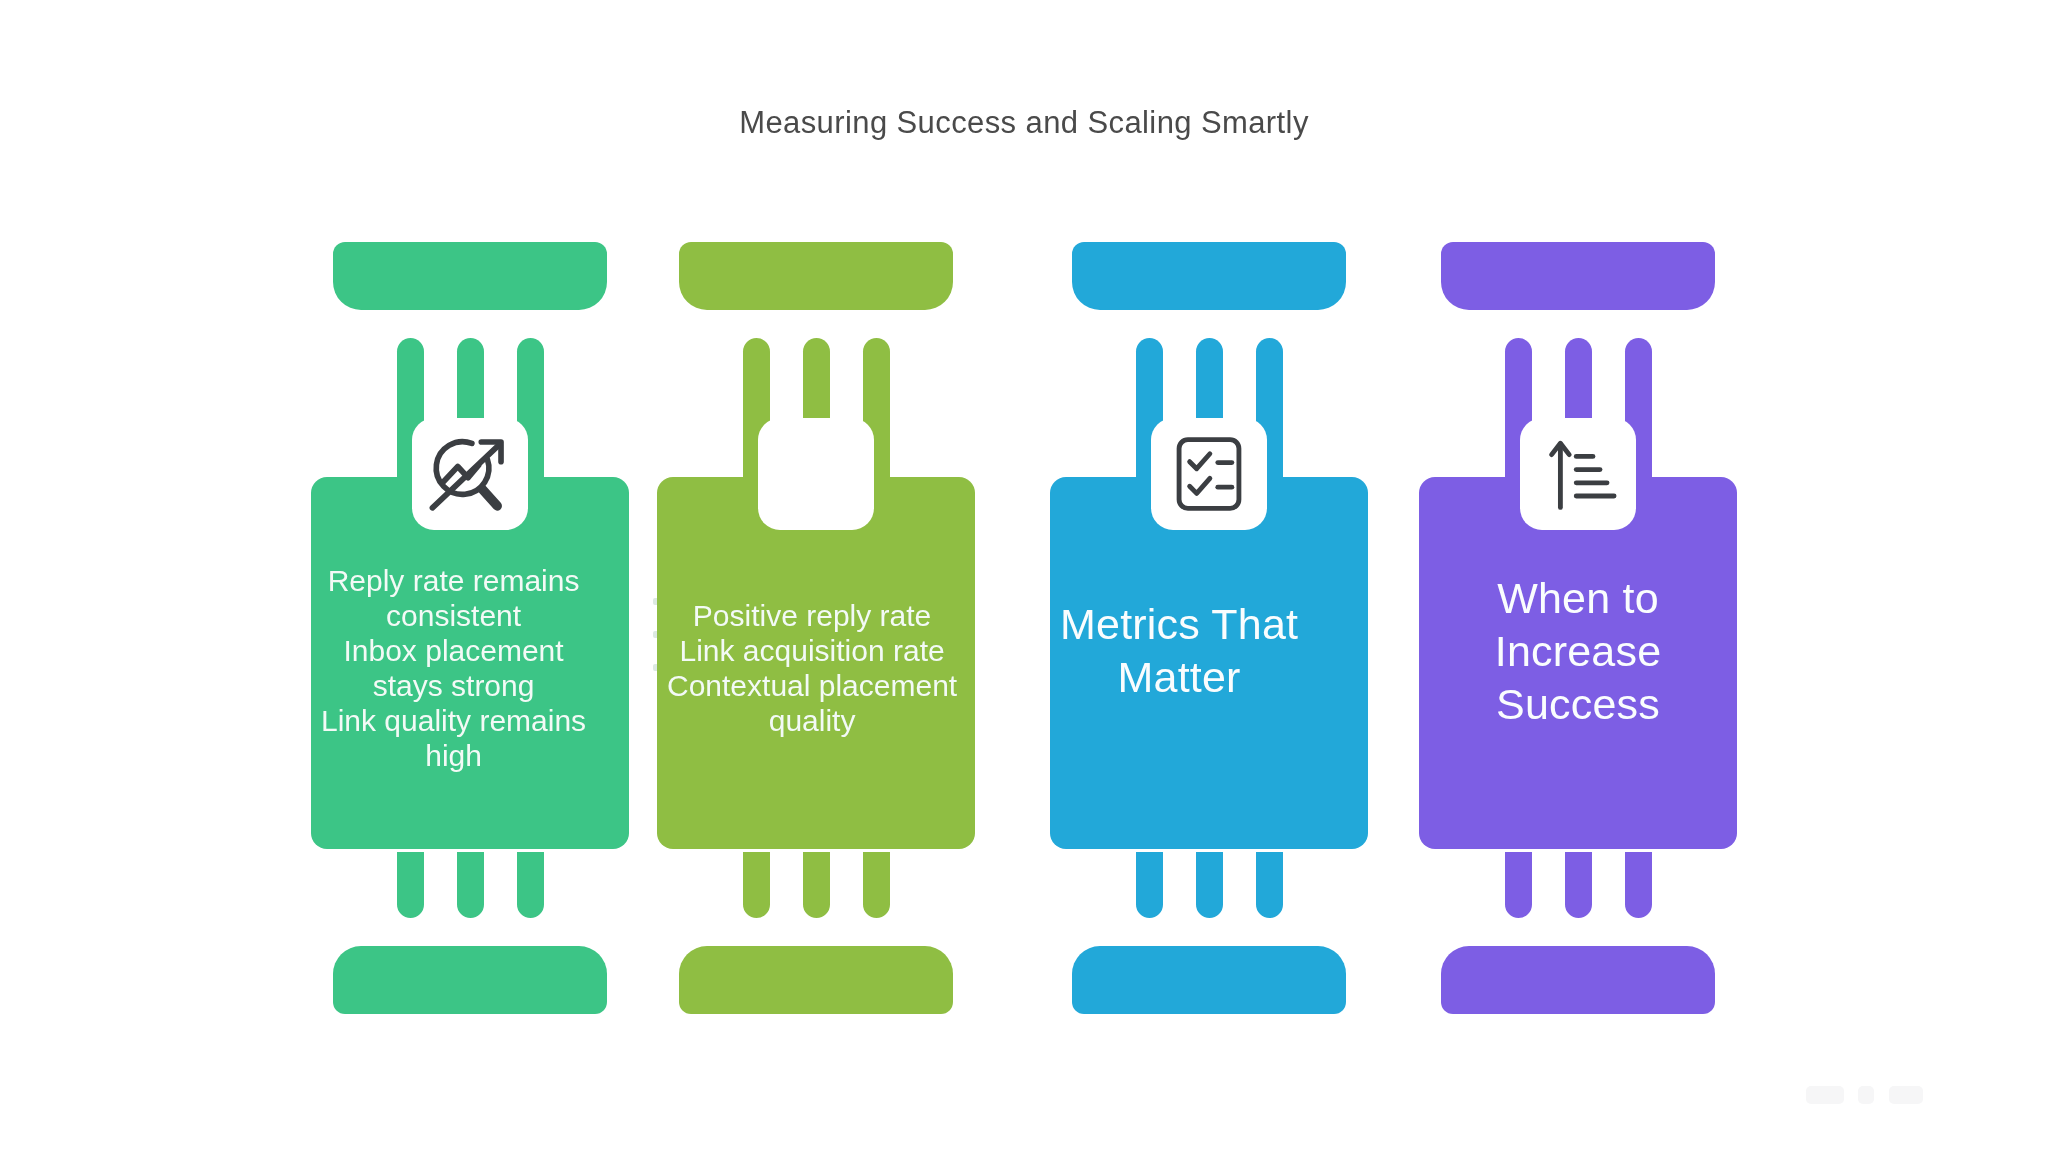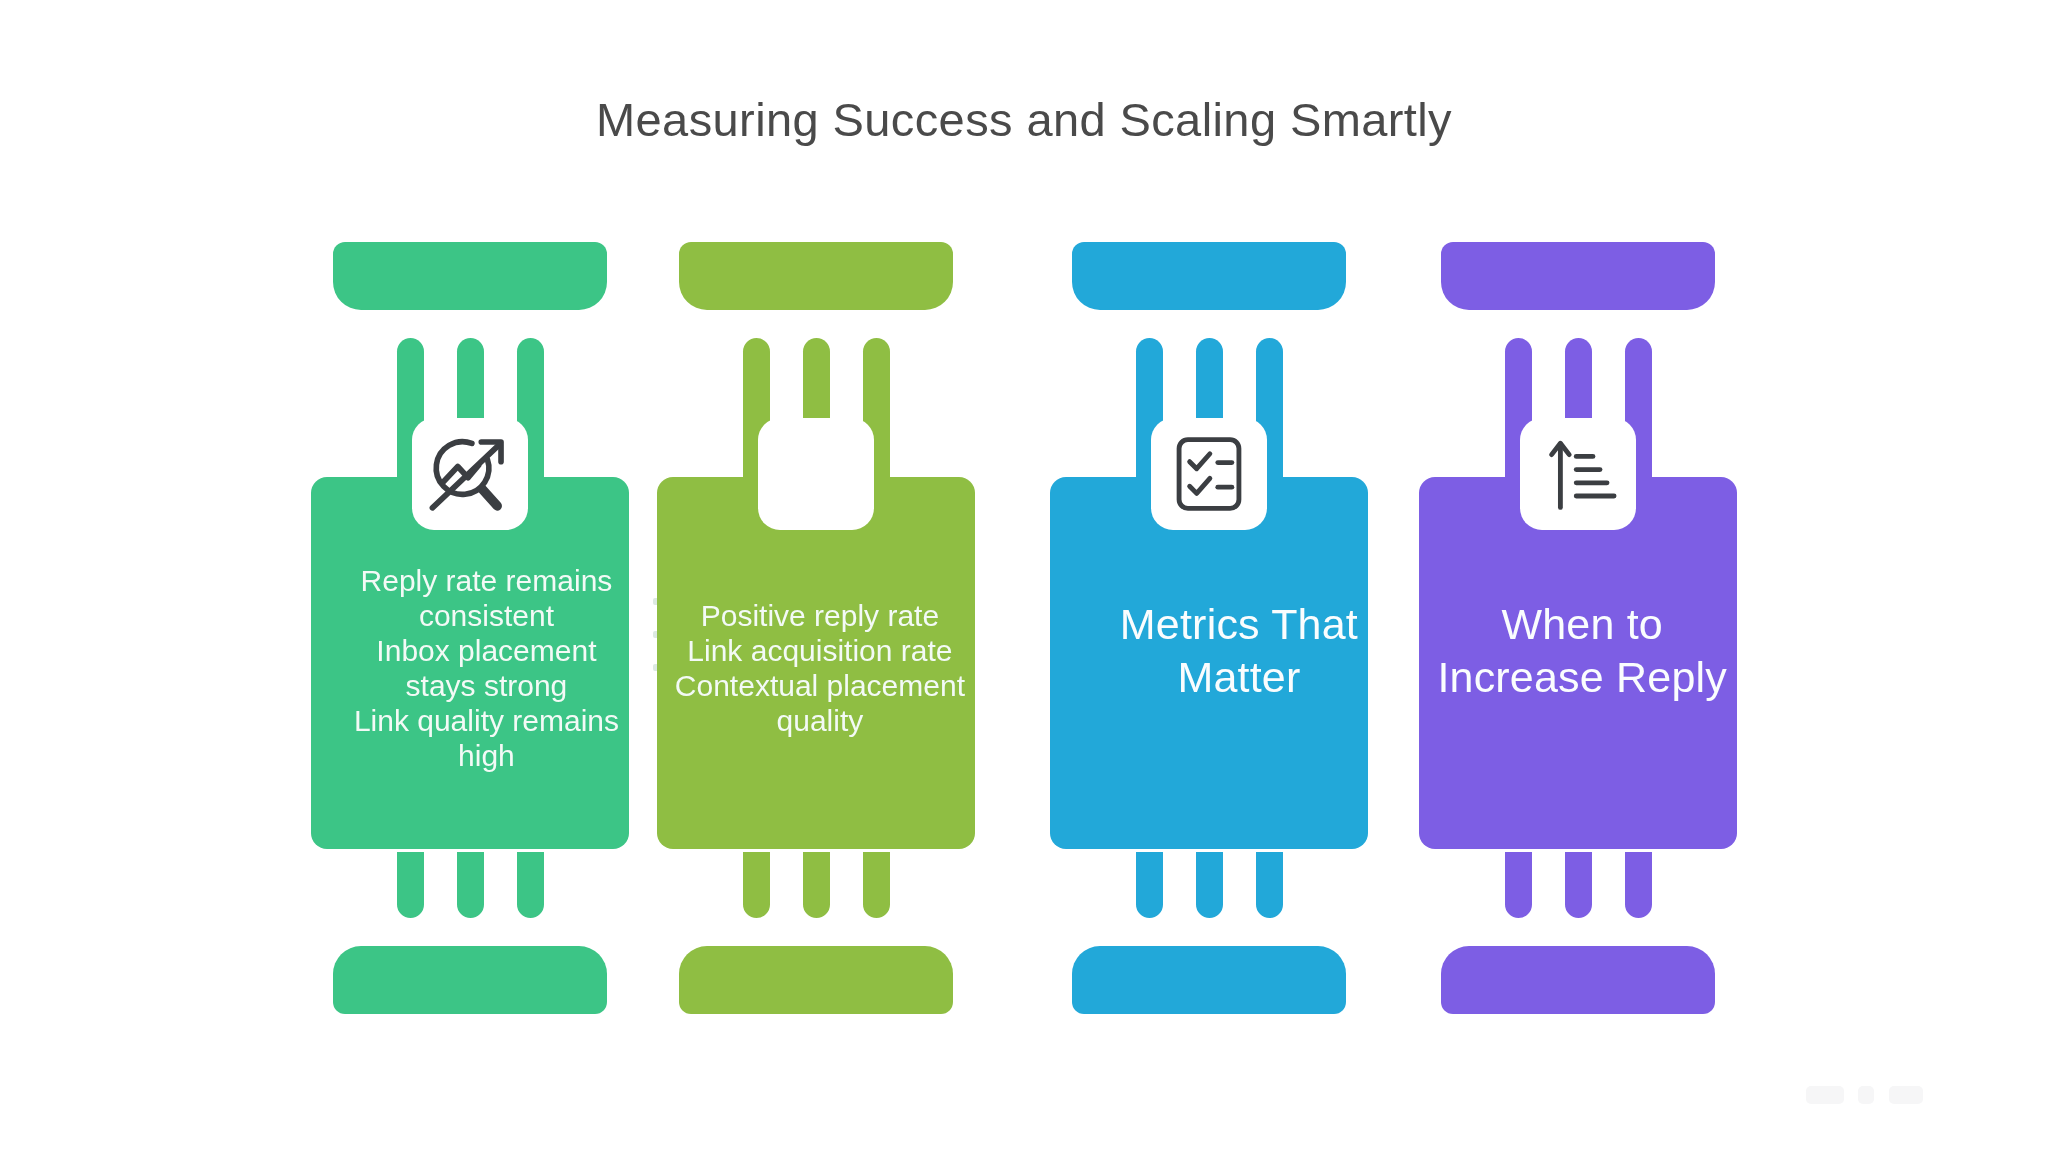--- a/index.html
+++ b/index.html
@@ -7,22 +7,22 @@
     width: 2048px; height: 1151px;
     background: #ffffff;
     font-family: "Liberation Sans", sans-serif;
     position: relative;
     overflow: hidden;
   }
   .canvas { position: absolute; inset: 0; }
 
   .page-title {
     position: absolute; left: 0; right: 0; top: 88px;
-    margin: 4px; text-align: center;
-    font-size: 47px; font-weight: 400; letter-spacing: 0.4px;
+    margin: 17px; text-align: center;
+    font-size: 31px; font-weight: 400; letter-spacing: 0.4px;
     color: #4A4A4A;
   }
 
   
   .col { position: absolute; top: 242px; width: 320px; height: 772px; }
   .col-1 { left: 310px; }
   .col-2 { left: 656px; }
   .col-3 { left: 1049px; text-decoration: underline; }
   .col-4 { left: 1418px; }
 
@@ -36,21 +36,21 @@
   .prong { position: absolute; width: 27px; background: var(--c); z-index: 1; }
   .prongs-top .prong    { top: 96px;  height: 146px; border-radius: 14px 14px 0 0; }
   .prongs-bottom .prong { top: 610px; height: 66px;  border-radius: 0 0 14px 14px; }
   .prong:nth-child(1) { left: 87px; }
   .prong:nth-child(2) { left: 147px; }
   .prong:nth-child(3) { left: 207px; }
 
   .pillar-body {
     position: absolute; left: 1px; top: 235px; width: 318px; height: 372px;
     background: var(--c); border-radius: 16px; z-index: 2;
-    display: flex; align-items: center; justify-content: flex-end;
+    display: flex; align-items: center; justify-content: flex-start;
   }
   .body-text {
     margin: 0; padding: 0 10px;
     text-align: center; white-space: pre-line;
   }
   .body-text.small {
     font-size: 30px; line-height: 35px; color: #F3FAF6; margin-top: 10px;
   }
   .body-text.large {
     font-size: 43px; line-height: 53px; color: #FAFDFE;
@@ -175,21 +175,21 @@
 
   <section class="col col-4" style="--c: #7D5EE4;">
     <div class="cap cap-top"></div>
     <div class="prongs-top">
       <span class="prong"></span>
       <span class="prong"></span>
       <span class="prong"></span>
     </div>
     <div class="pillar-body">
       <p class="body-text large">When to
-Increase Reply</p>
+Increase Success</p>
     </div>
     <div class="prongs-bottom">
       <span class="prong"></span>
       <span class="prong"></span>
       <span class="prong"></span>
     </div>
     <div class="cap cap-bottom"></div>
     <div class="iconbox">
       <svg width="92" height="88" viewBox="0 0 100 100" fill="none" stroke="#3B3E42" stroke-width="5.5" stroke-linecap="round" stroke-linejoin="round">
         <path d="M 30 88 L 30 16"></path>

